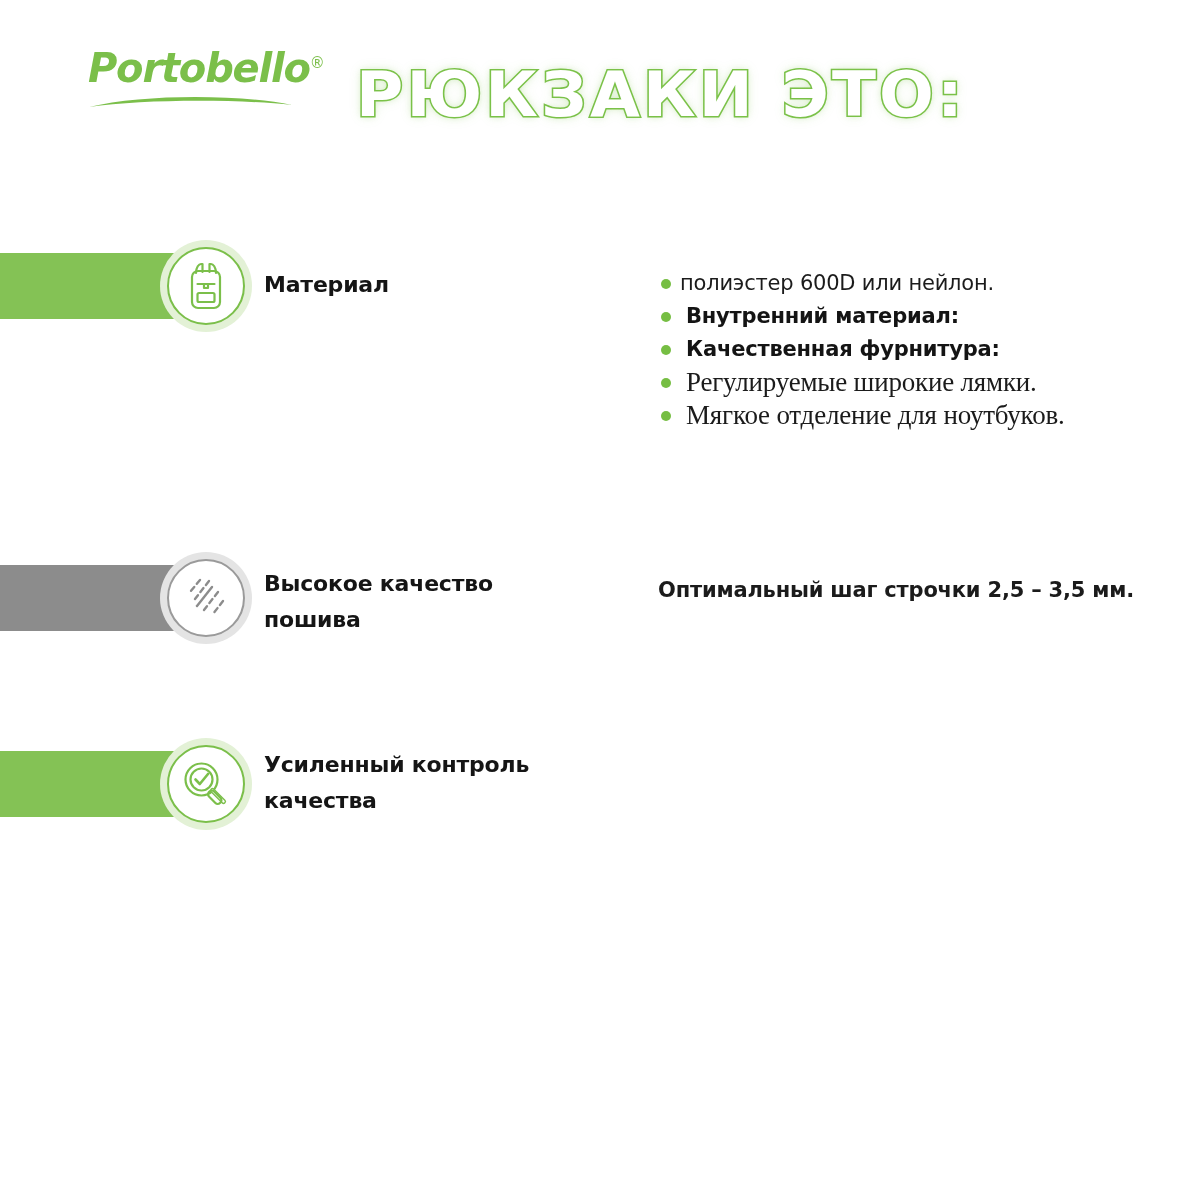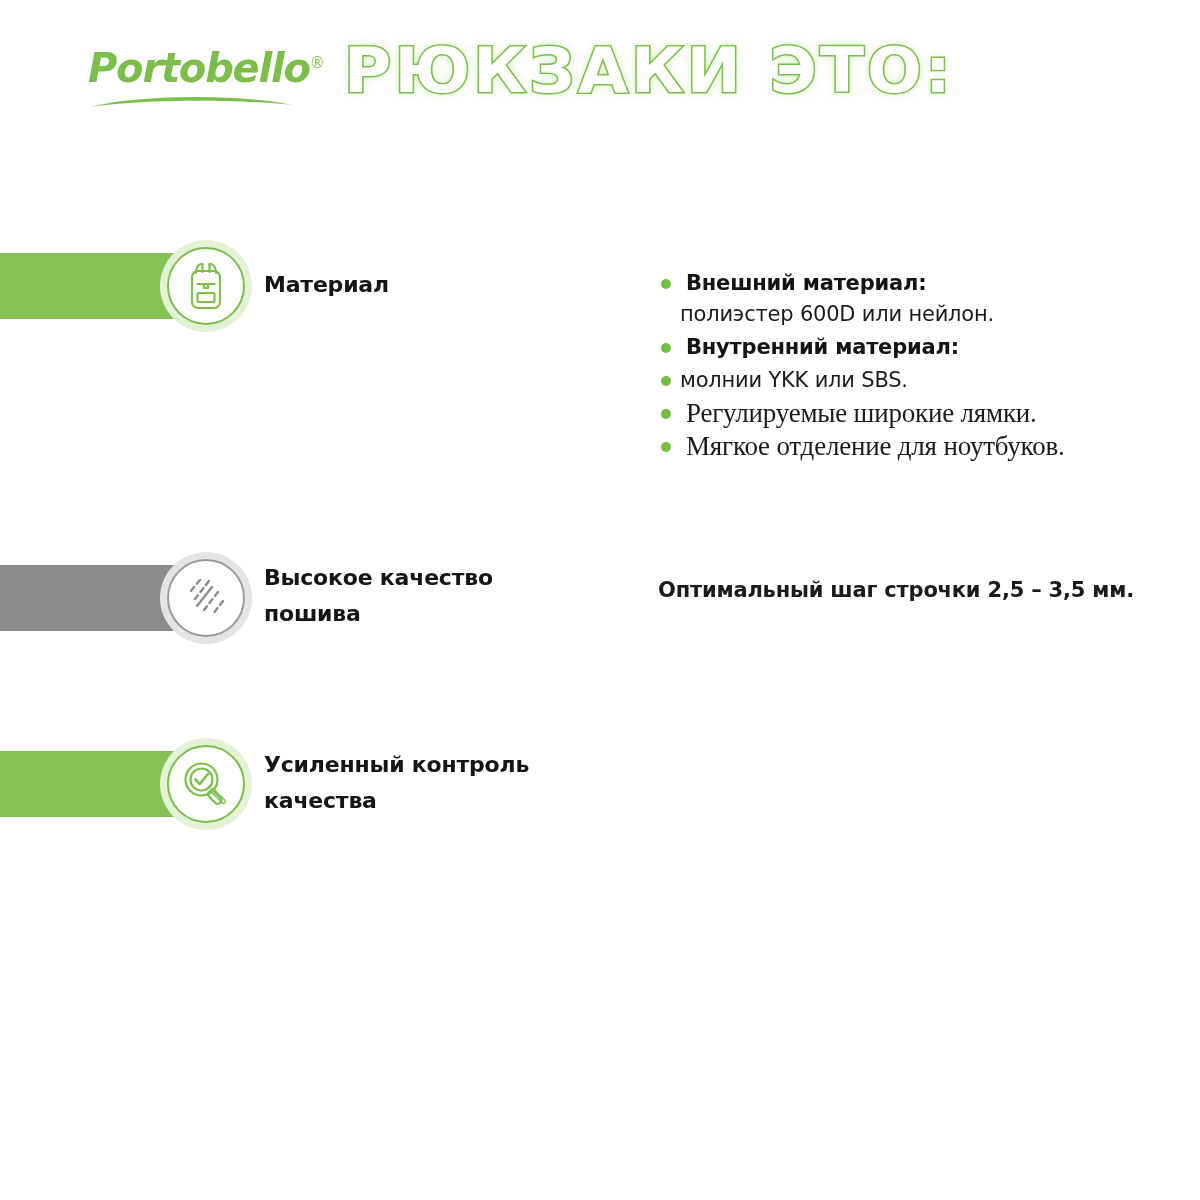--- a/index.html
+++ b/index.html
@@ -45,25 +45,25 @@
   .logo-swoosh {
     position: absolute;
     left: 0px;
     top: 44px;
     width: 205px;
     height: 20px;
   }
 
   .headline {
     position: absolute;
-    left: 344px;
+    left: 356px;
     top: 40px;
     height: 86px;
     display: flex;
-    align-items: flex-start;
+    align-items: flex-end;
   }
   .headline-text {
     font-family: "DejaVu Sans", sans-serif;
     font-weight: bold;
     font-size: 62px;
     letter-spacing: 3px;
     line-height: 1;
     color: #ffffff;
     -webkit-text-stroke: 3px #7CC24A;
     paint-order: stroke fill;
@@ -238,21 +238,21 @@
         <g stroke="#8C8C8C" stroke-width="2.4" stroke-linecap="round" fill="none">
           <path d="M18 6 L8 18" stroke-dasharray="5 4"></path>
           <path d="M27 7 L13 25" stroke-dasharray="5 4"></path>
           <path d="M30 13 L15 32"></path>
           <path d="M36 18 L22 36" stroke-dasharray="5 4"></path>
           <path d="M41 27 L31 40" stroke-dasharray="5 4"></path>
         </g>
       </svg>
     </div>
   </div>
-  <div class="feature-title" style="top:8px;">Высокое качество
+  <div class="feature-title" style="top:14px;">Высокое качество
 пошива</div>
 </div>
 
 <div class="feature-row" style="top:738px;">
   <div class="bar green"></div>
   <div class="badge green">
     <div class="badge-inner">
       <svg width="50" height="50" viewBox="0 0 50 50">
         <g fill="none" stroke="#7BBF4A" stroke-linecap="round" stroke-linejoin="round">
           <circle cx="20.5" cy="20.5" r="16" stroke-width="2.2"></circle>
@@ -267,32 +267,31 @@
     </div>
   </div>
   <div class="feature-title" style="top:9px;">Усиленный контроль
 качества</div>
 </div>
 
 <div class="bullet-list">
 
   <div class="bullet-item">
     <span class="bullet-dot"></span>
-    <span class="bullet-lead">Внешний материал:</span>
     <span class="bullet-sub">полиэстер 600D или нейлон.</span>
   </div>
 
   <div class="bullet-item">
     <span class="bullet-dot"></span>
     <span class="bullet-lead">Внутренний материал:</span>
   </div>
 
   <div class="bullet-item">
     <span class="bullet-dot"></span>
-    <span class="bullet-sub">молнии YKK или SBS.</span>
+    <span class="bullet-lead">Качественная фурнитура:</span>
   </div>
 
   <div class="bullet-item">
     <span class="bullet-dot"></span>
     <span class="bullet-plain">Регулируемые широкие лямки.</span>
   </div>
 
   <div class="bullet-item">
     <span class="bullet-dot"></span>
     <span class="bullet-plain">Мягкое отделение для ноутбуков.</span>

